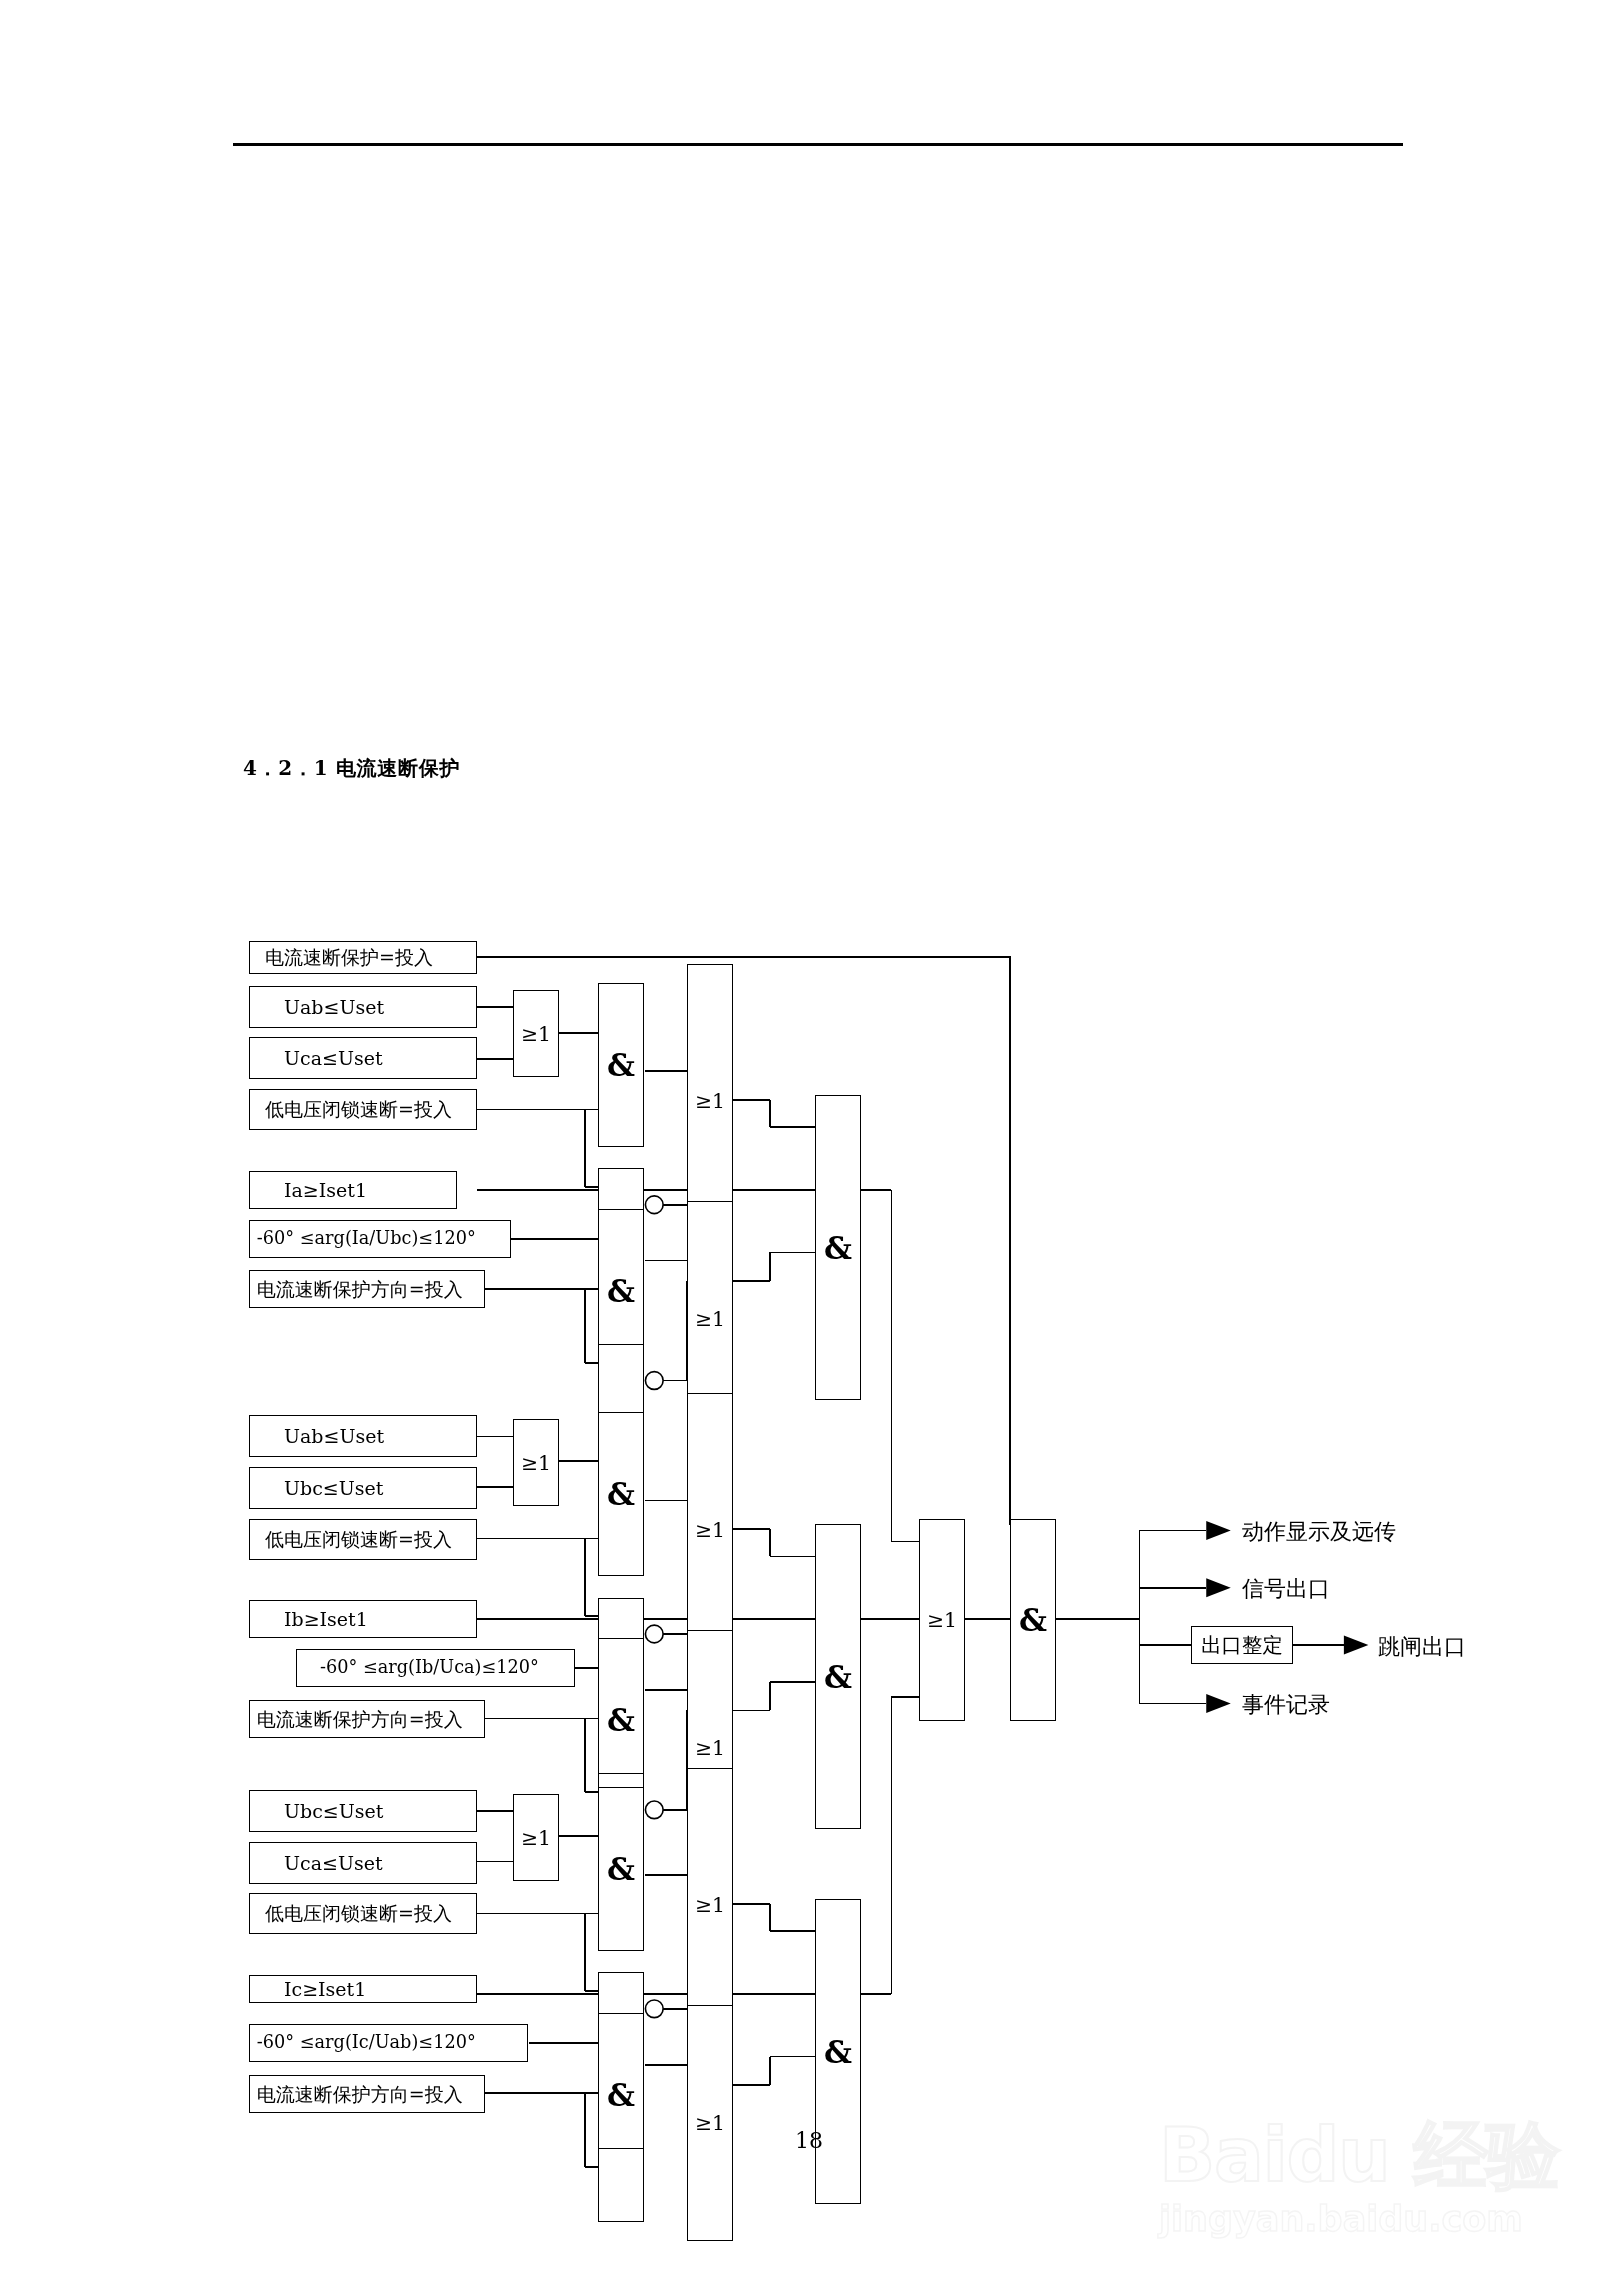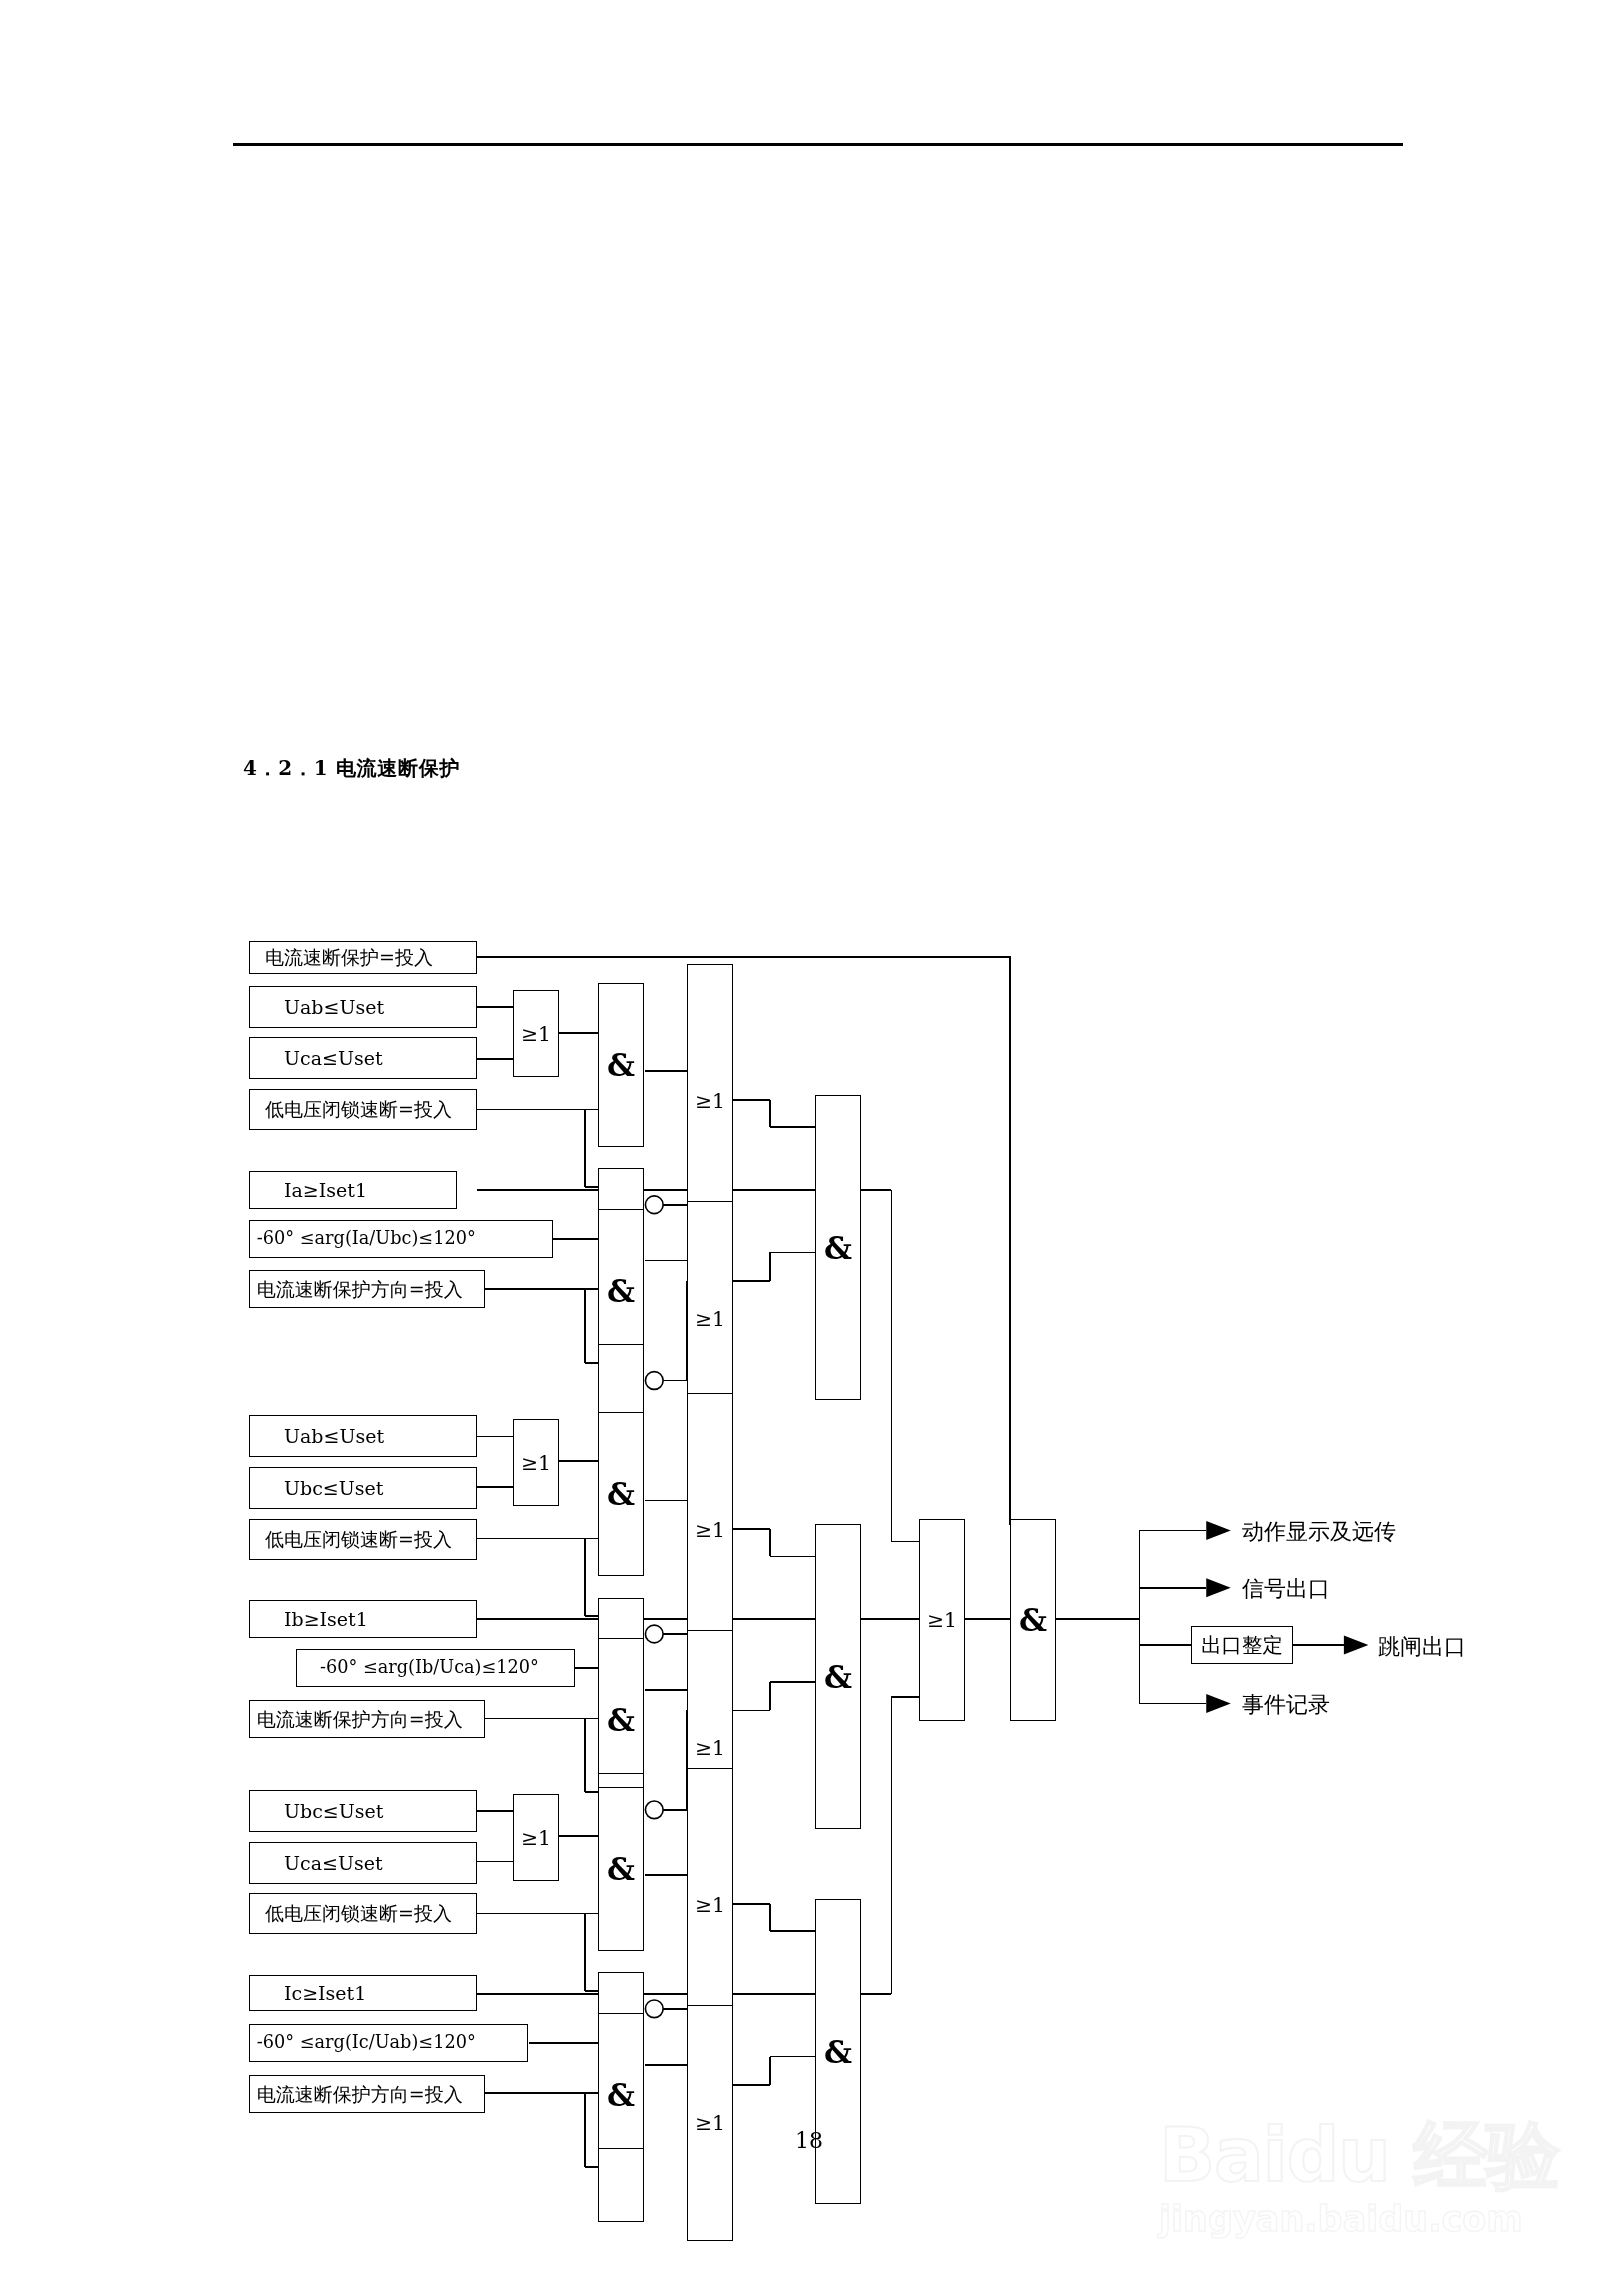--- a/index.html
+++ b/index.html
@@ -248,34 +248,34 @@
         <circle cx="960" cy="2948" r="13"></circle>
       </g>
     </svg>
 
     <div class="dbox pad" style="left:249px;top:941px;width:228px;height:33px;">电流速断保护=投入</div>
 
     <div class="dbox" style="left:249px;top:986px;width:228px;height:42px;padding-left:34px;">Uab≤Uset</div>
     <div class="dbox" style="left:249px;top:1037px;width:228px;height:42px;padding-left:34px;">Uca≤Uset</div>
     <div class="dbox pad" style="left:249px;top:1089px;width:228px;height:41px;">低电压闭锁速断=投入</div>
     <div class="dbox" style="left:249px;top:1171px;width:208px;height:38px;padding-left:34px;">Ia≥Iset1</div>
-    <div class="dbox pad" style="left:249px;top:1220px;width:304px;height:38px;padding-left:6.8px;font-size:17.7px;">-60°  ≤arg(Ia/Ubc)≤120°</div>
+    <div class="dbox pad" style="left:249px;top:1220px;width:262px;height:38px;padding-left:6.8px;font-size:17.7px;">-60°  ≤arg(Ia/Ubc)≤120°</div>
     <div class="dbox pad" style="left:249px;top:1270px;width:236px;height:38px;padding-left:6.8px;">电流速断保护方向=投入</div>
 
     <div class="dbox" style="left:249px;top:1415px;width:228px;height:42px;padding-left:34px;">Uab≤Uset</div>
     <div class="dbox" style="left:249px;top:1467px;width:228px;height:42px;padding-left:34px;">Ubc≤Uset</div>
     <div class="dbox pad" style="left:249px;top:1519px;width:228px;height:41px;">低电压闭锁速断=投入</div>
     <div class="dbox" style="left:249px;top:1600px;width:228px;height:38px;padding-left:34px;">Ib≥Iset1</div>
     <div class="dbox pad" style="left:249px;top:1649px;width:279px;height:38px;padding-left:23px;font-size:17.7px;margin-left:47px;">-60°  ≤arg(Ib/Uca)≤120°</div>
     <div class="dbox pad" style="left:249px;top:1700px;width:236px;height:38px;padding-left:6.8px;">电流速断保护方向=投入</div>
 
     <div class="dbox" style="left:249px;top:1790px;width:228px;height:42px;padding-left:34px;">Ubc≤Uset</div>
     <div class="dbox" style="left:249px;top:1842px;width:228px;height:42px;padding-left:34px;">Uca≤Uset</div>
     <div class="dbox pad" style="left:249px;top:1893px;width:228px;height:41px;">低电压闭锁速断=投入</div>
-    <div class="dbox" style="left:249px;top:1975px;width:228px;height:36px;padding-left:34px;">Ic≥Iset1</div>
+    <div class="dbox" style="left:249px;top:1975px;width:228px;height:28px;padding-left:34px;">Ic≥Iset1</div>
     <div class="dbox pad" style="left:249px;top:2024px;width:279px;height:38px;padding-left:6.8px;font-size:17.7px;">-60°  ≤arg(Ic/Uab)≤120°</div>
     <div class="dbox pad" style="left:249px;top:2075px;width:236px;height:38px;padding-left:6.8px;">电流速断保护方向=投入</div>
 
     <div class="gate" style="left:513px;top:990px;width:46px;height:87px;">≥1</div>
     <div class="gate amp" style="left:598px;top:983px;width:46px;height:164px;">&amp;</div>
     <div class="gate blank" style="left:598px;top:1168px;width:46px;height:74px;"></div>
     <div class="gate" style="left:687px;top:964px;width:46px;height:273px;">≥1</div>
 
     <div class="gate amp" style="left:598px;top:1209px;width:46px;height:164px;">&amp;</div>
     <div class="gate blank" style="left:598px;top:1344px;width:46px;height:74px;"></div>

